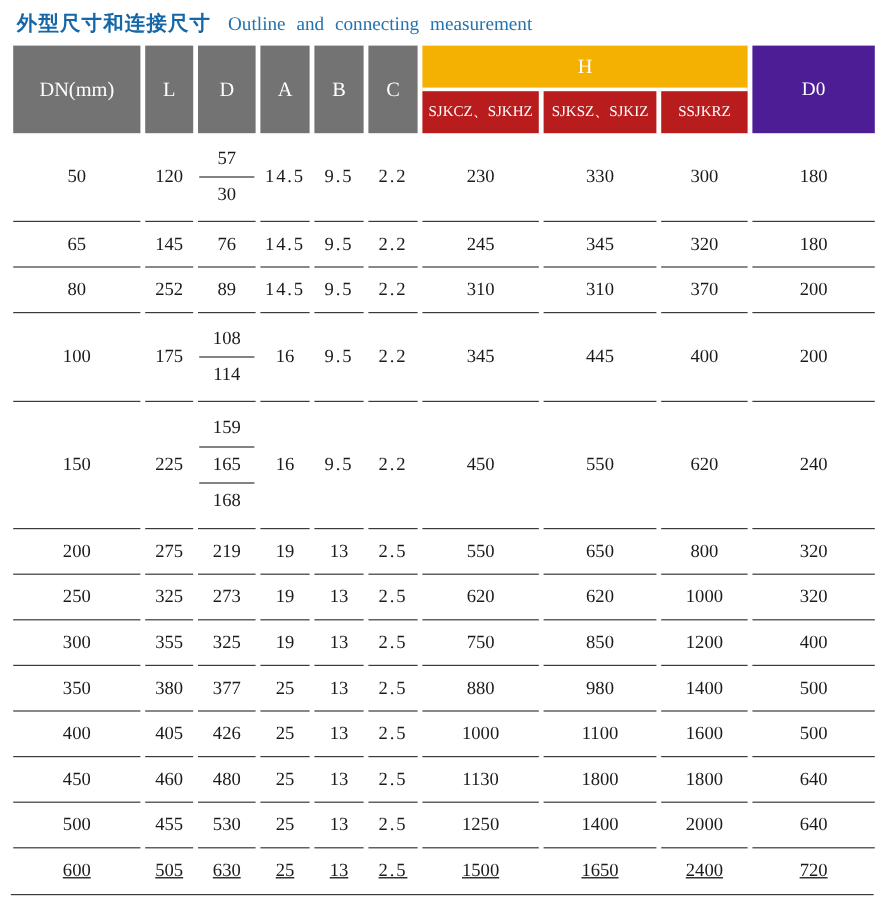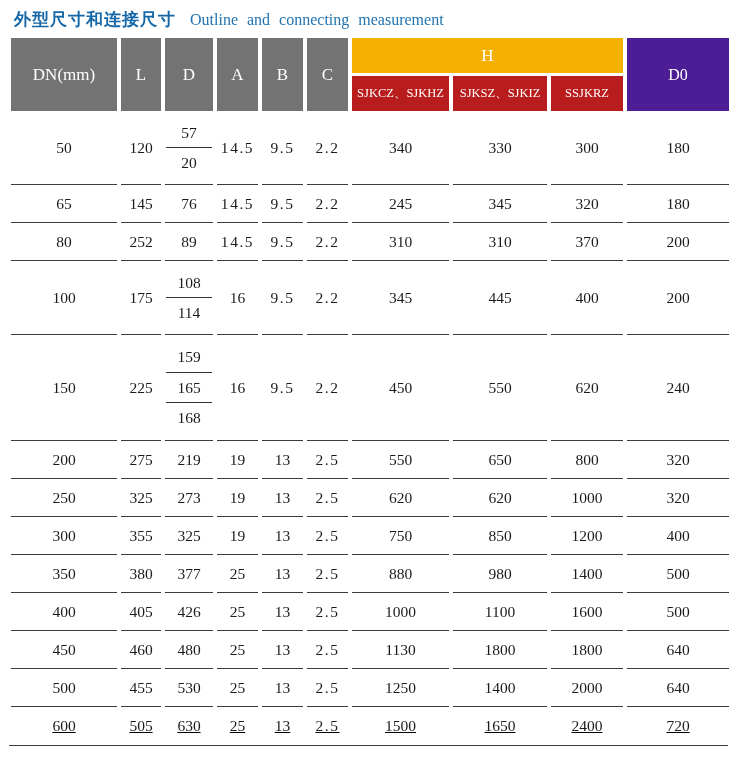--- a/index.html
+++ b/index.html
@@ -136,26 +136,26 @@
         <th class="th-green-sub">SSJKRZ</th>
       </tr>
     </thead>
     <tbody>
         <tr style="height: 74px;">
           <td>50</td>
           <td>120</td>
           <td>
             <div class="stack-val">57</div>
             <div class="frac-line"></div>
-            <div class="stack-val">20</div>
+            <div class="stack-val">30</div>
           </td>
           <td class="dec">14.5</td>
           <td class="dec">9.5</td>
           <td class="dec">2.2</td>
-          <td>340</td>
+          <td>230</td>
           <td>330</td>
           <td>300</td>
           <td>180</td>
         </tr>
         <tr style="height: 38px;">
           <td>65</td>
           <td>145</td>
           <td>
             <div class="stack-val">76</div>
           </td>

